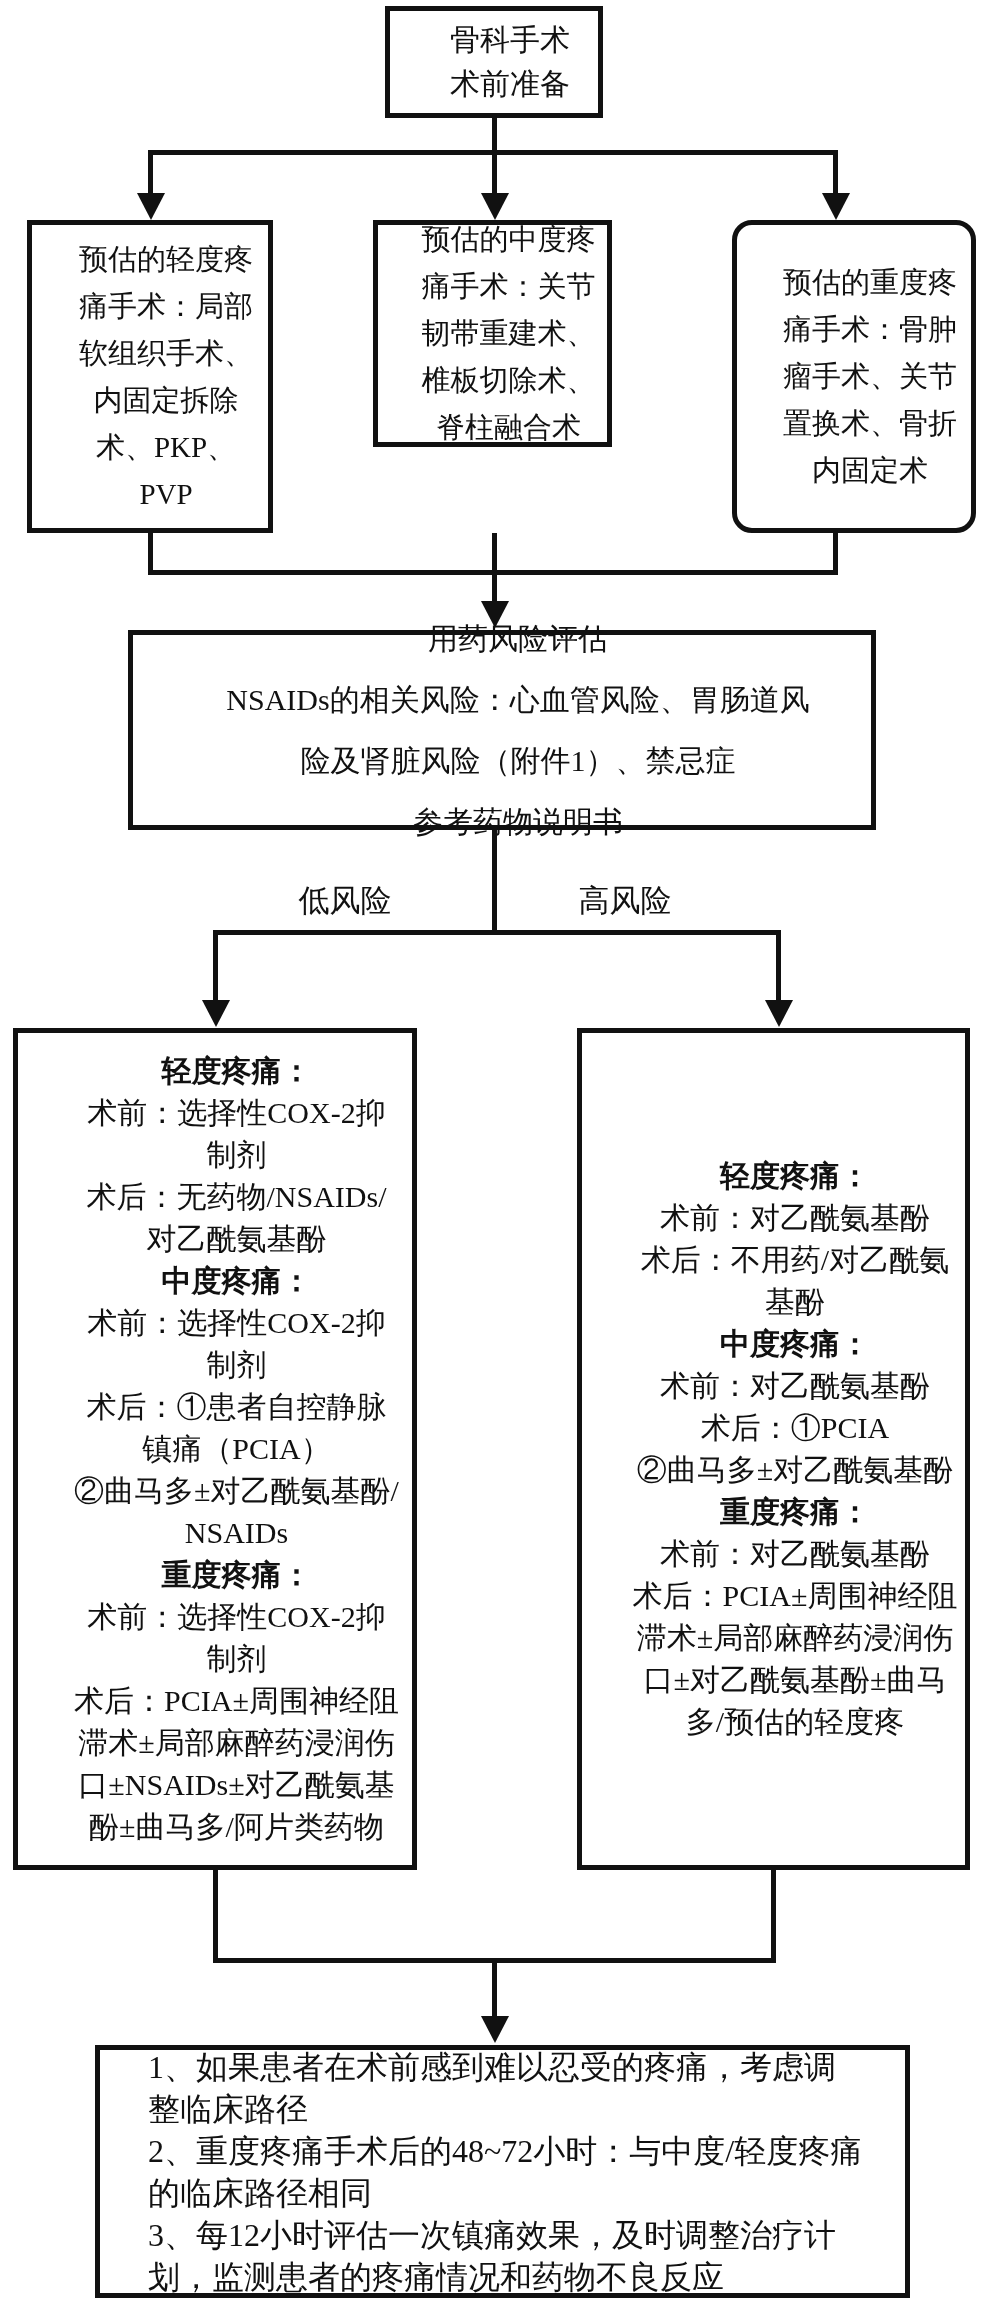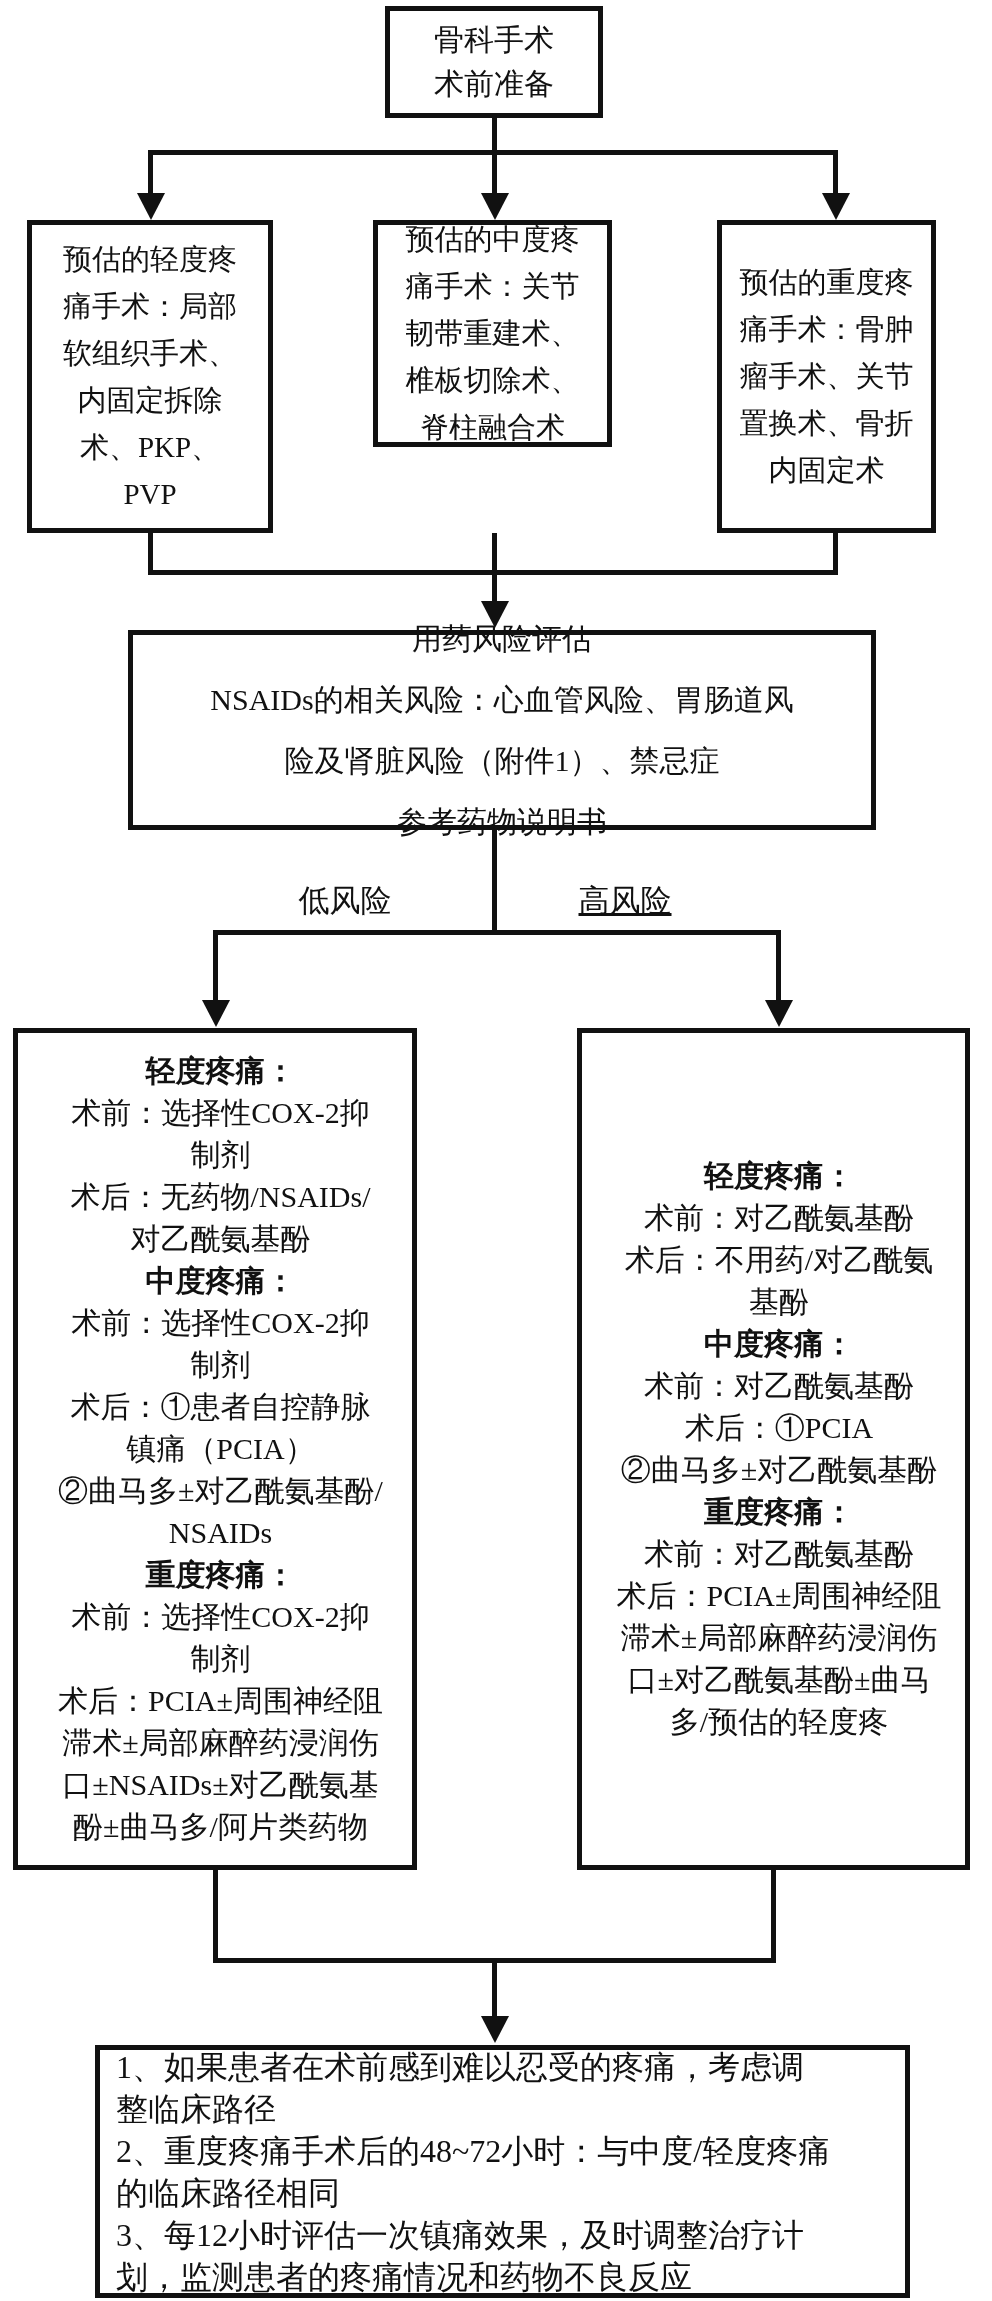--- a/index.html
+++ b/index.html
@@ -13,20 +13,21 @@
   }
   .box{
     position:absolute;
     border:5px solid #111111;
     background:#ffffff;
     box-sizing:border-box;
     display:flex;
     align-items:center;
     justify-content:center;
     text-align:center;
+    padding-left:32px;
   }
   .box-text{
     white-space:pre-line;
     width:100%;
   }
   .vline,.hline{position:absolute;background:#111111;}
   .arrow{
     position:absolute;width:0;height:0;
     border-left:14px solid transparent;
     border-right:14px solid transparent;
@@ -82,21 +83,21 @@
 术、PKP、
 PVP</div>
   </div>
   <div class="box" style="left:373px;top:220px;width:239px;height:227px;">
     <div class="box-text cat-text">预估的中度疼
 痛手术：关节
 韧带重建术、
 椎板切除术、
 脊柱融合术</div>
   </div>
-  <div class="box" style="left:717px;top:220px;width:219px;height:313px;">
+  <div class="box" style="left:732px;top:220px;width:244px;height:313px;border-radius:20px;">
     <div class="box-text cat-text">预估的重度疼
 痛手术：骨肿
 瘤手术、关节
 置换术、骨折
 内固定术</div>
   </div>
 
   <div class="vline" style="left:148px;top:533px;width:5px;height:42px;"></div>
   <div class="vline" style="left:492px;top:533px;width:5px;height:42px;"></div>
   <div class="vline" style="left:833px;top:533px;width:5px;height:42px;"></div>
@@ -106,21 +107,21 @@
 
   <div class="box" style="left:128px;top:630px;width:748px;height:200px;">
     <div class="box-text risk-text">用药风险评估
 NSAIDs的相关风险：心血管风险、胃肠道风
 险及肾脏风险（附件1）、禁忌症
 参考药物说明书</div>
   </div>
 
   <div class="vline" style="left:492px;top:830px;width:5px;height:105px;"></div>
   <div class="branch-label" style="left:265px;top:880px;width:160px;">低风险</div>
-  <div class="branch-label" style="left:545px;top:880px;width:160px;text-decoration:underline;">高风险</div>
+  <div class="branch-label" style="left:545px;top:880px;width:160px;">高风险</div>
   <div class="hline" style="left:213px;top:930px;width:568px;height:5px;"></div>
   <div class="vline" style="left:213px;top:930px;width:5px;height:72px;"></div>
   <div class="arrow" style="left:202px;top:1000px;"></div>
   <div class="vline" style="left:776px;top:930px;width:5px;height:72px;"></div>
   <div class="arrow" style="left:765px;top:1000px;"></div>
 
   <div class="box" style="left:13px;top:1028px;width:404px;height:842px;">
     <div class="pathway-lines">
         <div class="bold-line">轻度疼痛：</div>
         <div>术前：选择性COX-2抑</div>

